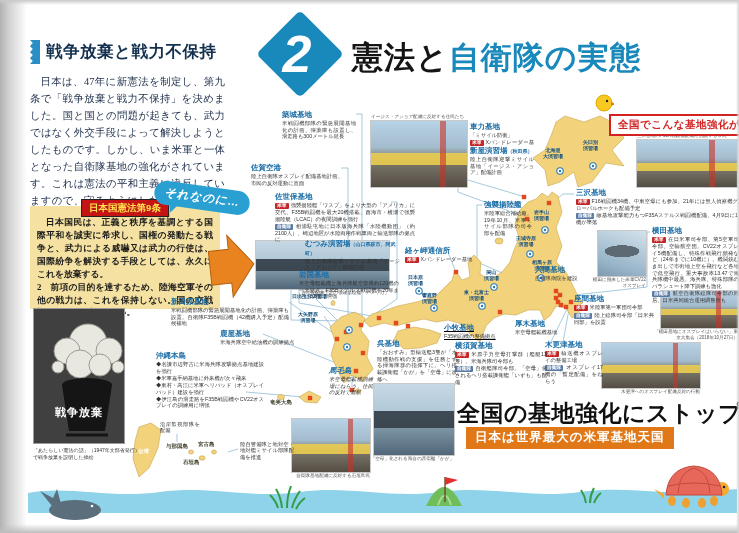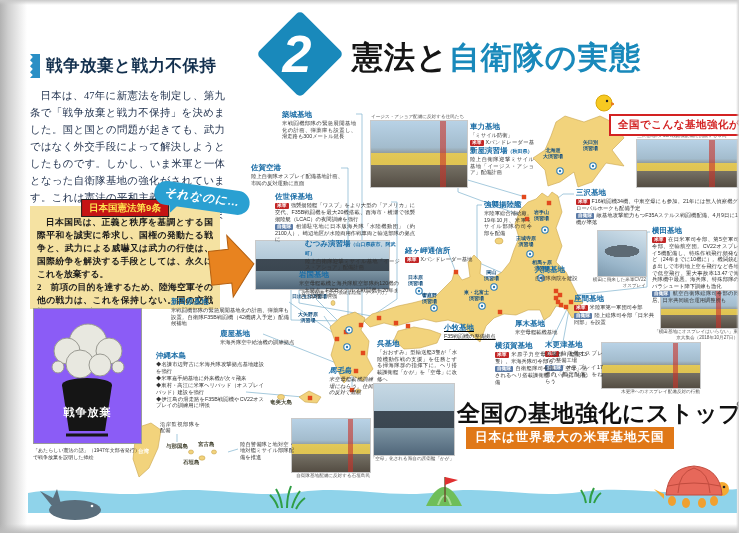--- a/index.html
+++ b/index.html
@@ -7,33 +7,33 @@
 .page{position:relative;width:739px;height:533px;background:#fff;overflow:hidden;font-family:"Liberation Sans",sans-serif}
 .edge-left{position:absolute;left:0;top:0;width:27px;height:100%;background:linear-gradient(90deg,#b2b2b2,#cfcfcf 30%,#ececec 72%,#fff);z-index:1}
 .edge-top{position:absolute;left:0;top:0;width:100%;height:5px;background:linear-gradient(#c9c9c9,rgba(255,255,255,0));z-index:9}
 .edge-bottom{position:absolute;left:0;bottom:0;width:100%;height:9px;background:linear-gradient(rgba(255,255,255,0),#bdbdbd);z-index:9}
 .edge-right{position:absolute;right:0;top:0;width:3px;height:100%;background:linear-gradient(270deg,#d4d4d4,rgba(255,255,255,0));z-index:9}
 .diamond{position:absolute;left:258px;top:12px;width:84px;height:84px;z-index:6}
 .diamond::before{content:"";position:absolute;left:11px;top:11px;width:62px;height:62px;background:#1989bb;transform:rotate(45deg);border-radius:5px}
 .diamond .num{position:absolute;inset:0;display:flex;align-items:center;justify-content:center;font-size:52px;font-weight:800;font-style:italic;color:#fff;padding-right:6px}
 .page-title{position:absolute;left:352px;top:37px;z-index:6;font-size:31px;font-weight:900;letter-spacing:1px;white-space:nowrap}
 .t-black{color:#151515}.t-blue{color:#1989bb}
-.intro{position:absolute;left:30px;top:54px;width:195px;z-index:5}
+.intro{position:absolute;left:30px;top:40px;width:195px;z-index:5}
 .intro-head{display:flex;align-items:center;gap:6px;font-size:16.5px;font-weight:900;color:#13304e;letter-spacing:.5px}
 .ribbon{display:inline-block;width:10px;height:24px;background:#2a8fc5;clip-path:polygon(100% 0,100% 100%,0 100%,28% 88%,0 76%,28% 63%,0 51%,28% 38%,0 26%,28% 13%,0 0);flex:none}
 .intro-body{margin-top:9px;font-family:"Liberation Serif",serif;font-size:10.4px;line-height:1.64;color:#1c2d4a;text-align:justify;text-indent:1em}
 .bubble{position:absolute;left:154px;top:186px;z-index:7;background:#2aa0d2;color:#fff;font-weight:800;font-size:11.5px;font-style:italic;padding:4px 10px 5px;border-radius:14px;transform:rotate(8deg);letter-spacing:1px;white-space:nowrap}
 .bubble::after{content:"";position:absolute;left:16px;bottom:-7px;width:12px;height:12px;background:#2aa0d2;clip-path:polygon(0 0,100% 0,20% 100%)}
 .article9{position:absolute;left:30px;top:206px;width:190px;height:103px;background:#f5e2a2;z-index:5;padding:10px 7px 4px}
 .a9-label{position:absolute;top:-7px;left:50%;transform:translateX(-50%);background:#c51414;color:#ffe34d;font-size:9.5px;font-weight:800;padding:1.5px 7px;border:1px solid #222;white-space:nowrap}
 .article9 p{font-family:"Liberation Serif",serif;font-size:8.8px;font-weight:700;line-height:1.47;color:#1a1a1a;text-align:justify}
 .article9 p.p1{text-indent:1em}
 .arrow-svg{position:absolute;left:208px;top:233px;z-index:6}
 .illust{position:absolute;left:33px;top:308px;width:108px;z-index:5}
-.illust-frame{width:109px;height:136px;background:#8b5cf6;border:1px solid #9a9a9a;position:relative}
+.illust-frame{width:92px;height:136px;background:#404040;border:1px solid #9a9a9a;position:relative}
 .illust-label{position:absolute;left:50%;top:77%;transform:translate(-50%,-50%);color:#fff;font-weight:800;font-size:11px;letter-spacing:1px;white-space:nowrap}
 .illust-cap{margin-top:3px;font-size:5px;line-height:1.4;color:#333}
 .callout{position:absolute;left:609px;top:114px;z-index:6;border:2px solid #d32222;color:#d32222;font-weight:900;font-size:10.5px;padding:2px 7px;background:#fff;letter-spacing:.5px;white-space:nowrap}
 .chick-svg{position:absolute;left:594px;top:92px;z-index:6}
 .slogan-main{position:absolute;left:457px;top:398px;z-index:6;font-size:23px;font-weight:900;color:#101010;letter-spacing:.5px;white-space:nowrap}
 .slogan-banner{position:absolute;left:466px;top:427px;z-index:6;background:#e07818;color:#fff;font-weight:800;font-size:12.5px;padding:2px 9px 3px;letter-spacing:1px;white-space:nowrap}
 .map-svg{position:absolute;left:0;top:0;z-index:2}
 .land{fill:#f2d37c;stroke:#c9a54e;stroke-width:.6}
 .leader{stroke:#7fb3cf;stroke-width:.7;fill:none}
 .mk-base{fill:#e2491d}
@@ -268,21 +268,21 @@
       </div>
       <div class="base" style="left: 515px; top: 320px; width: 52px;">
         <div class="bname">厚木基地</div>
         <div class="bline">米空母艦載機基地</div>
       </div>
       <div class="base" style="left: 545px; top: 341px; width: 58px;">
         <div class="bname">木更津基地</div>
         <div class="bline"><span class="tag tag-us">米軍</span>輸送機オスプレイの整備工場</div>
         <div class="bline"><span class="tag tag-jsdf">自衛隊</span>オスプレイ17機の「暫定配備」をねらう</div>
       </div>
-      <div class="base" style="left: 455px; top: 342px; width: 92px; margin-left: 40px;">
+      <div class="base" style="left: 455px; top: 342px; width: 92px;">
         <div class="bname">横須賀基地</div>
         <div class="bline"><span class="tag tag-us">米軍</span>米原子力空母打撃群（艦艇13隻）、米海兵隊司令部も</div>
         <div class="bline"><span class="tag tag-jsdf">自衛隊</span>自衛艦隊司令部。「空母」化されるヘリ搭載護衛艦「いずも」も配備</div>
       </div>
       <div class="base" style="left: 444px; top: 324px; width: 70px; text-decoration: underline;">
         <div class="bname">小牧基地</div>
         <div class="bline">F35戦闘機の整備拠点</div>
       </div>
       <div class="base" style="left: 377px; top: 340px; width: 80px;">
         <div class="bname">呉基地</div>

